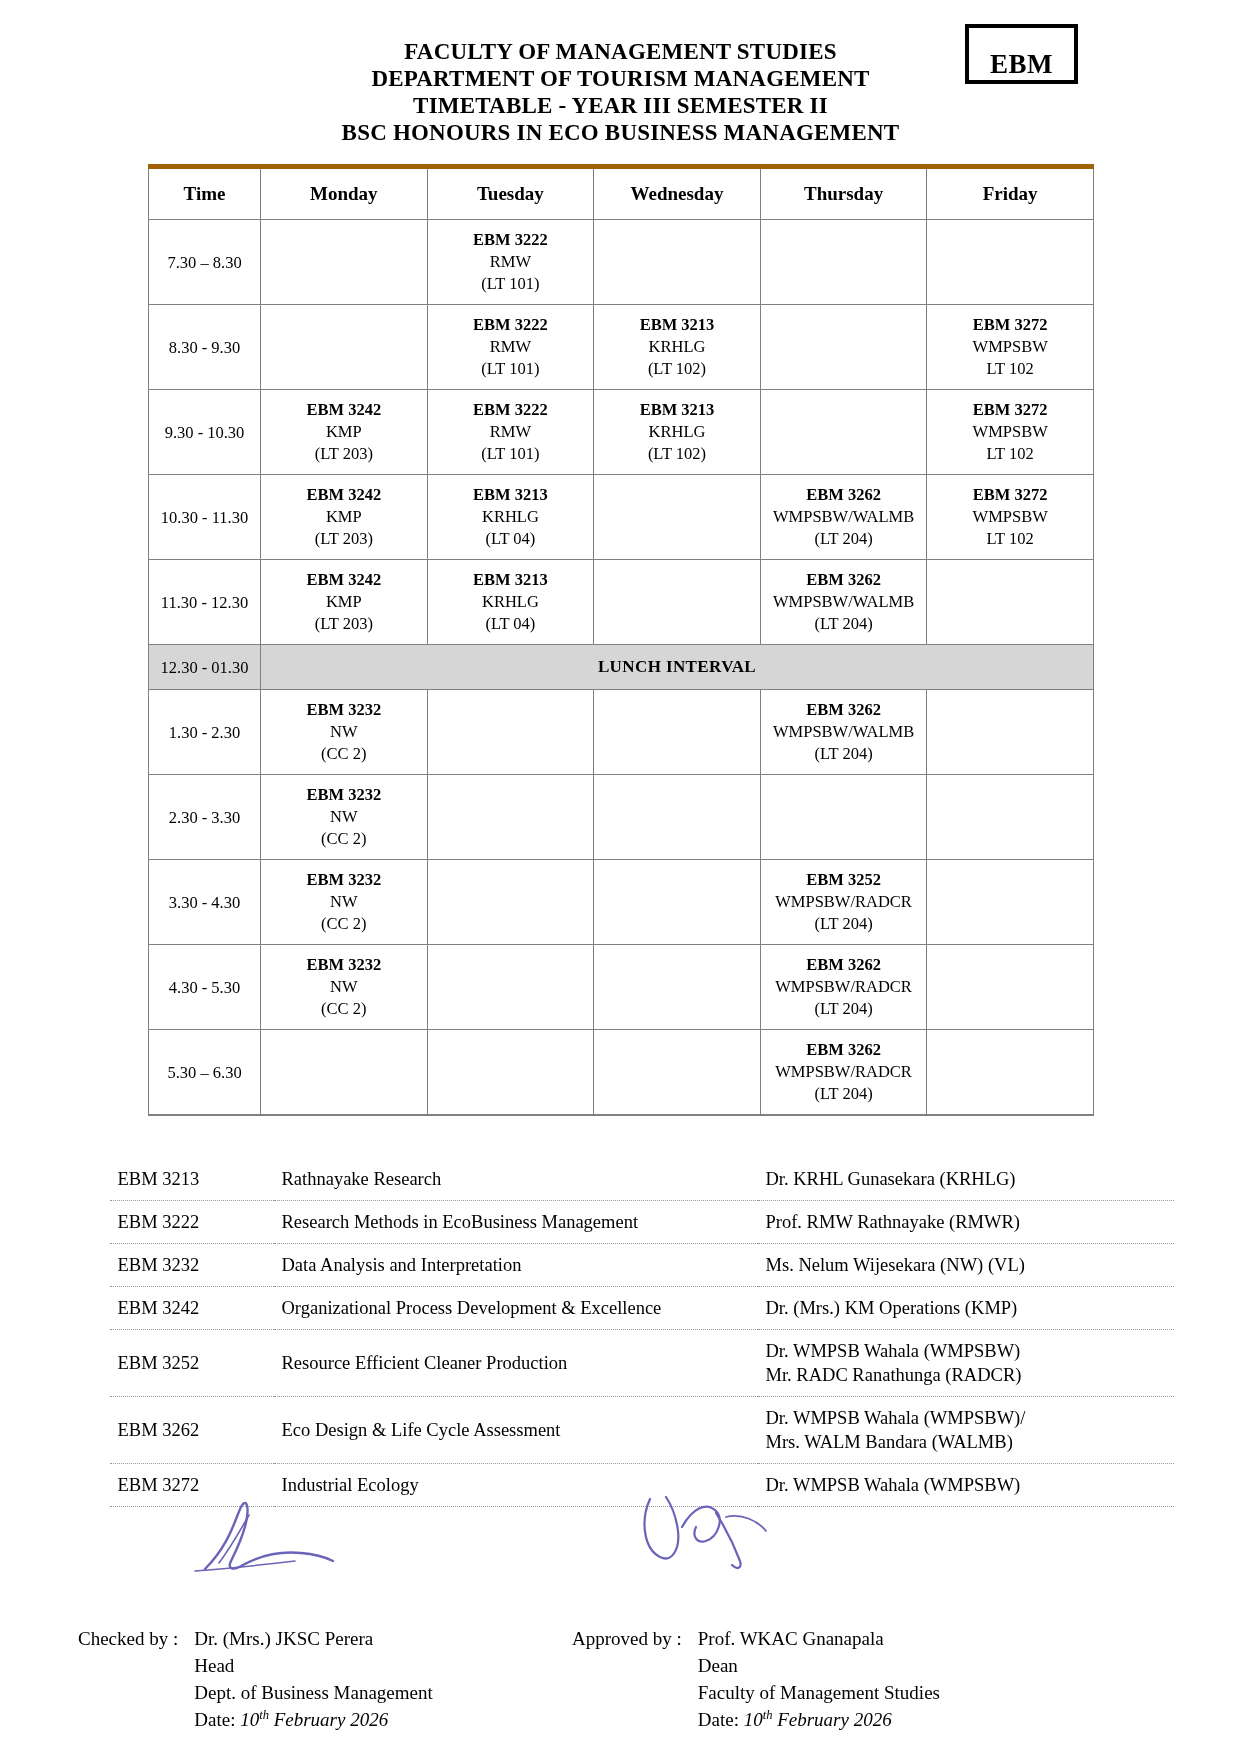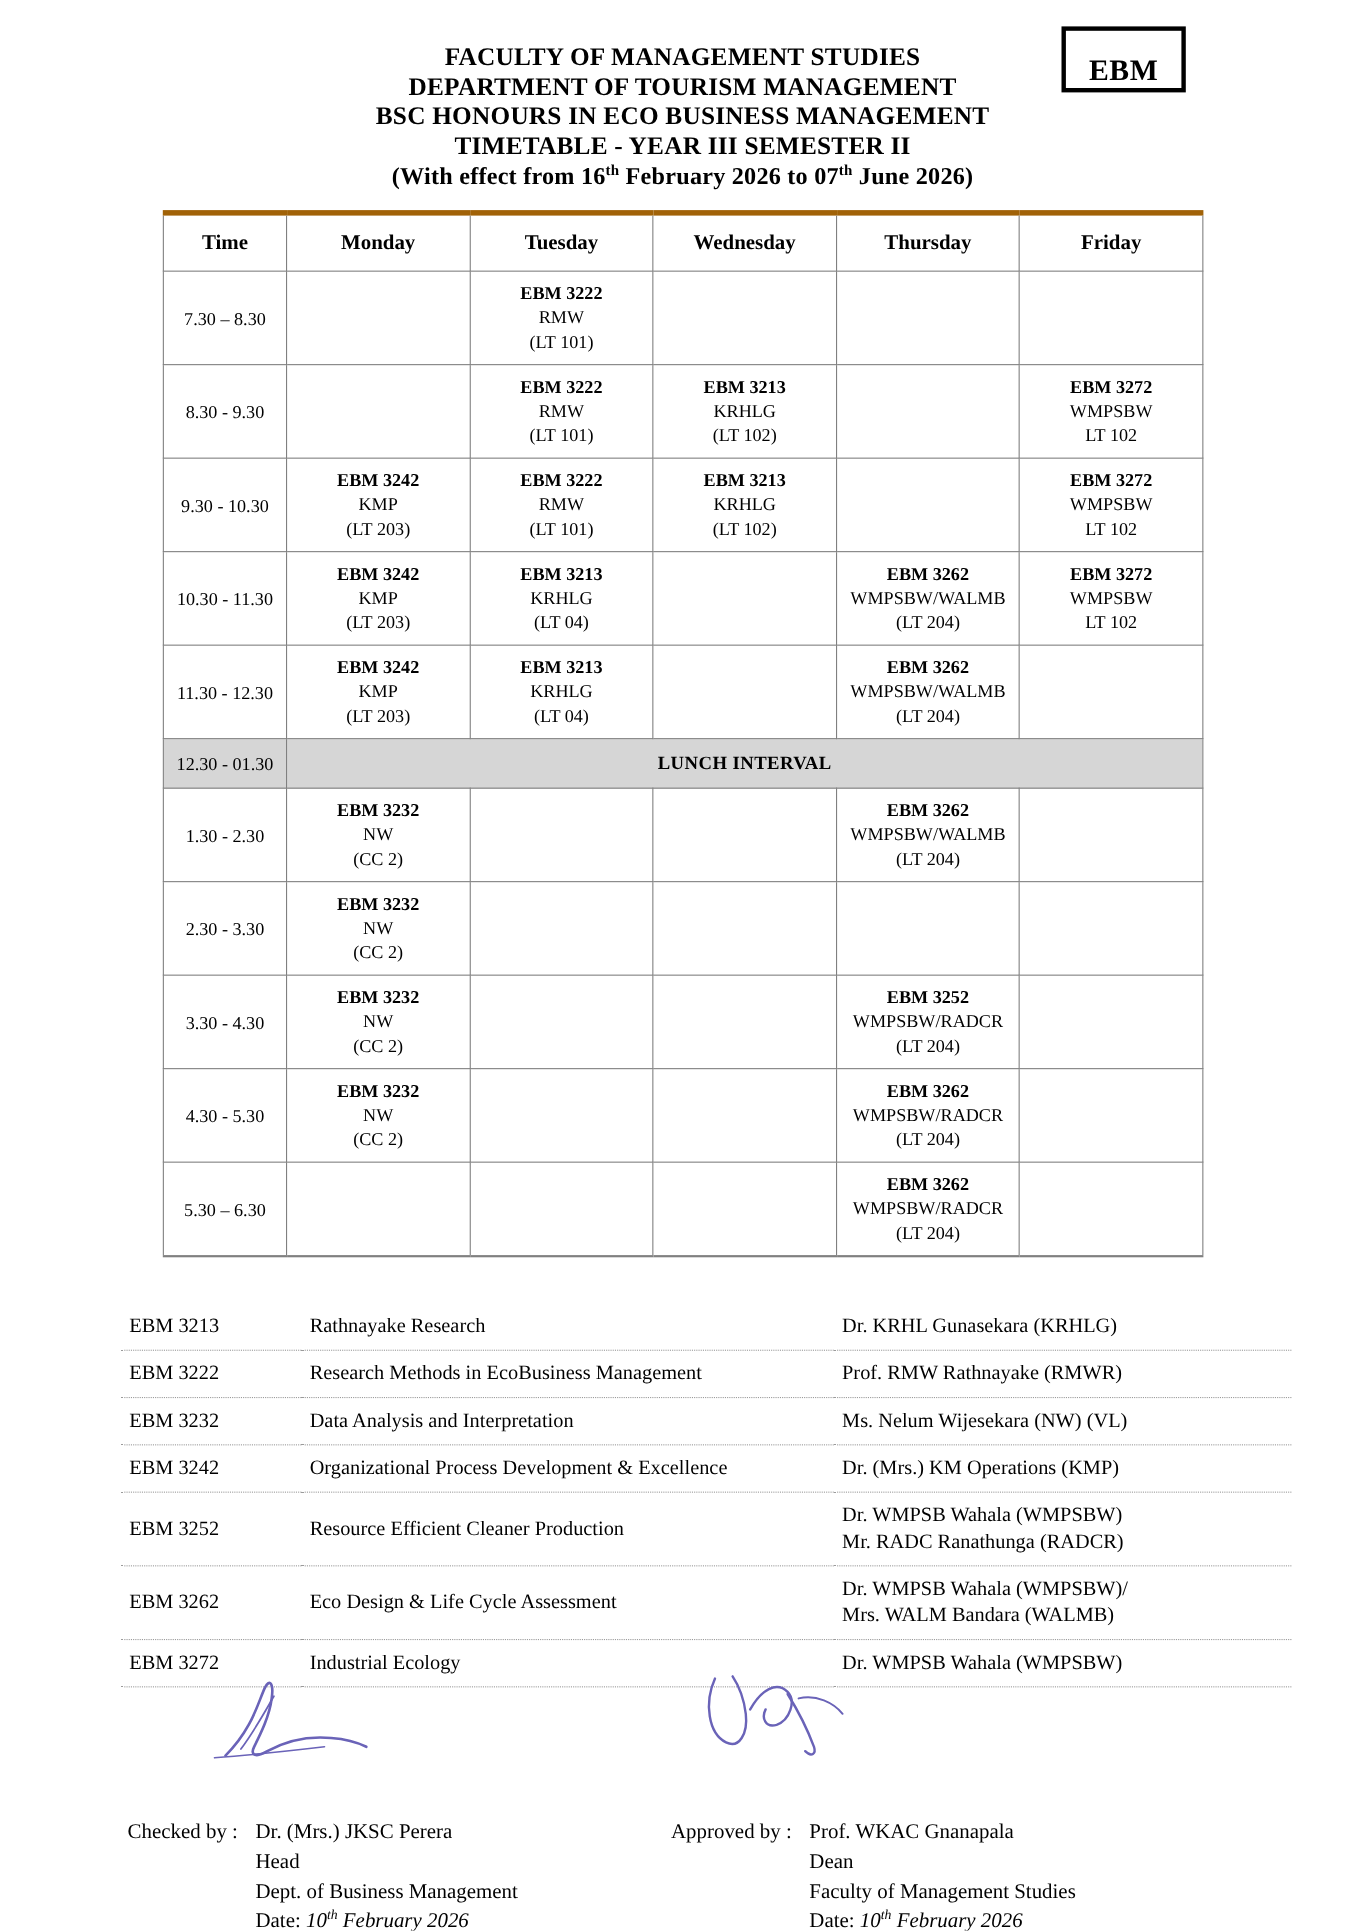--- a/index.html
+++ b/index.html
@@ -158,21 +158,20 @@
     display: flex;
     align-items: flex-start;
   }
   .sig-left  { left: 78px;  top: 66px; }
   .sig-right { left: 572px; top: 66px; }
   .sig-label {
     font-size: 19px;
     line-height: 27px;
     white-space: nowrap;
     padding-right: 16px;
-    margin-left: 38px;
   }
   .sig-lines {
     font-size: 19px;
     line-height: 27px;
   }
   .sig-lines div { white-space: nowrap; }
   .date-val {
     font-style: italic;
     font-family: "Liberation Serif", serif;
   }
@@ -186,25 +185,22 @@
 
 <div class="page">
 
   <div class="logo-box">
     <span class="logo-text">EBM</span>
   </div>
 
   <div class="heading">
     <div class="hline">FACULTY OF MANAGEMENT STUDIES</div>
     <div class="hline">DEPARTMENT OF TOURISM MANAGEMENT</div>
+    <div class="hline">TIMETABLE - YEAR III SEMESTER II</div>
     <div class="hline">BSC HONOURS IN ECO BUSINESS MANAGEMENT</div>
-    <div class="hline">TIMETABLE - YEAR III SEMESTER II</div>
-    <div class="hline sub">
-      <span>(With effect from 16</span><span class="sup">th</span><span> February 2026 to 07</span><span class="sup">th</span><span> June 2026)</span>
-    </div>
   </div>
 
   <div class="tt-wrap">
     <table class="timetable">
       <colgroup>
         <col class="col-time">
           <col class="col-day">
           <col class="col-day">
         <col class="col-day">
           <col class="col-day">

